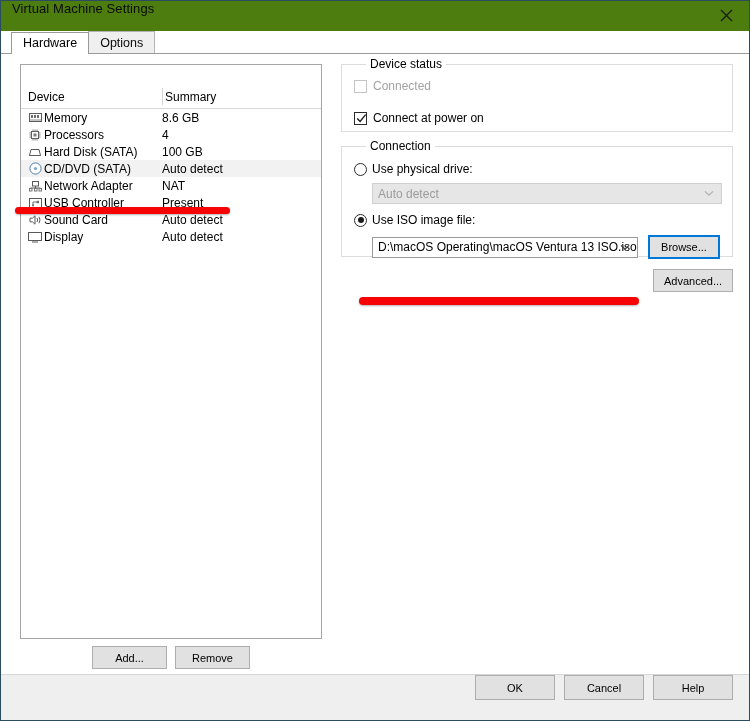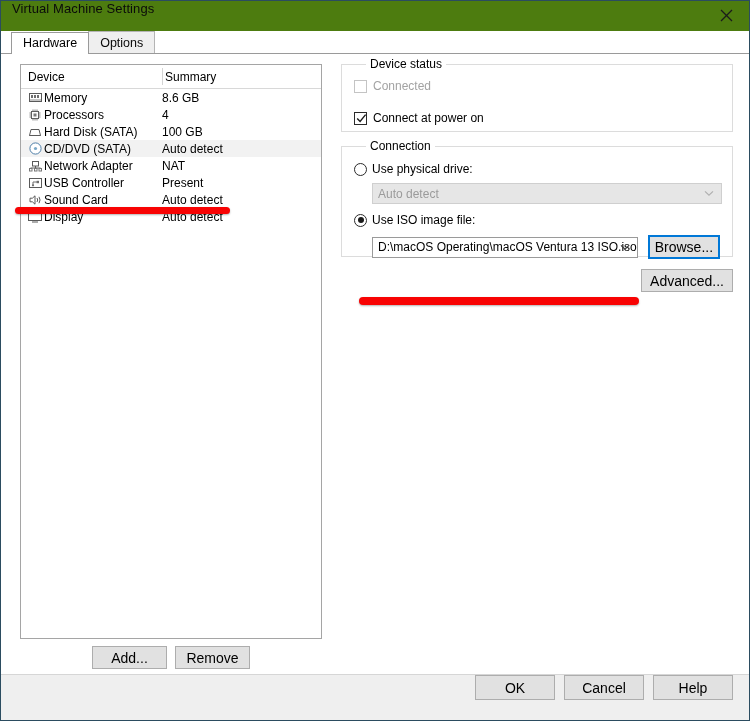--- a/index.html
+++ b/index.html
@@ -114,20 +114,21 @@
     background: #ffffff;
     overflow: hidden;
   }
   #list-header {
     height: 23px;
     display: flex;
     align-items: center;
     border-bottom: 1px solid #d8d8d8;
     background: #ffffff;
     position: relative;
+    margin-top: 20px;
   }
   #list-header .col-device {
     width: 141px;
     padding-left: 7px;
     box-sizing: border-box;
     font-size: 12px;
   }
   #list-header .col-summary {
     padding-left: 3px;
     font-size: 12px;
@@ -170,21 +171,21 @@
     left: 19px;
     top: 592px;
     width: 302px;
     display: flex;
     justify-content: center;
     gap: 8px;
   }
 
   .btn {
     font-family: "Liberation Sans", sans-serif;
-    font-size: 14px;
+    font-size: 11px;
     background: #e1e1e1;
     border: 1px solid #adadad;
     color: #000;
     height: 23px;
     min-width: 75px;
     padding: 0 8px;
     cursor: default;
     box-sizing: border-box;
     display: inline-flex;
     align-items: center;

